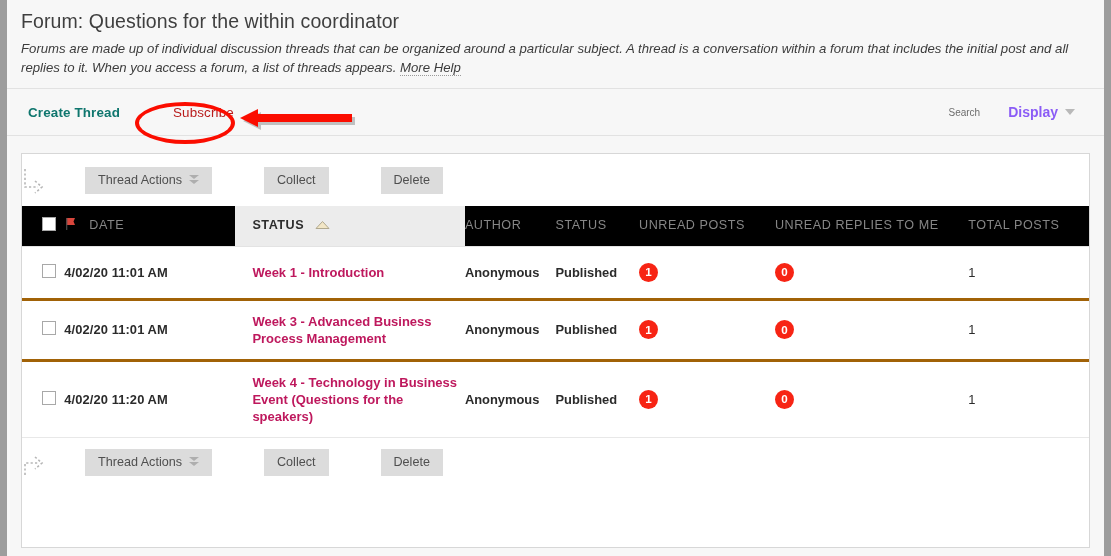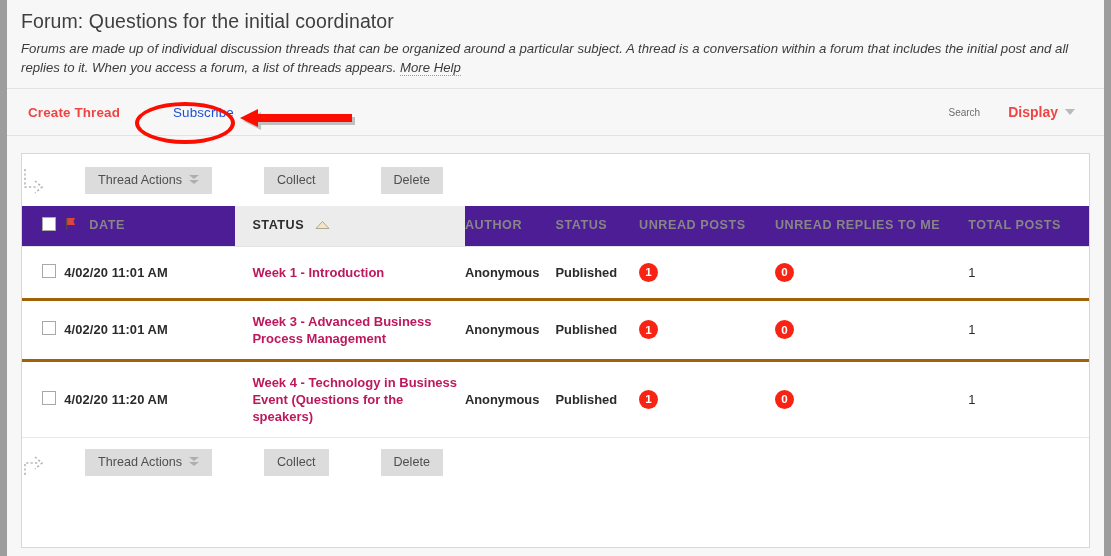--- a/index.html
+++ b/index.html
@@ -62,38 +62,38 @@
     border-bottom: 1px solid #e2e2e2;
     background: #f7f7f7;
     display: flex;
     align-items: center;
     padding: 0 14px;
     position: relative;
   }
   .act-link {
     font-size: 13.4px;
     font-weight: bold;
-    color: #ef4444;
+    color: #0f766e;
     letter-spacing: .15px;
     cursor: pointer;
     white-space: nowrap;
   }
   #create-thread { margin-left: 7px; }
-  #subscribe { margin-left: 53px; font-weight: 400; color: #1d4ed8;}
+  #subscribe { margin-left: 53px; font-weight: 400; color: #b91c1c;}
   #action-bar .right {
     margin-left: auto;
     display: flex;
     align-items: center;
     gap: 28px;
     padding-right: 14px;
   }
   #search-link { font-weight: 400; color: #6d6d6d; font-size: 10px; cursor: pointer; }
   #display-menu {
     display: flex; align-items: center; gap: 7px;
-    font-size: 14px; font-weight: bold; color: #ef4444;
+    font-size: 14px; font-weight: bold; color: #8b5cf6;
     cursor: pointer;
   }
   .chev-dn {
     width: 11px; height: 7px; display: inline-block; position: relative;
   }
   .chev-dn::before {
     content: ""; position: absolute; left: 0; top: 0;
     border-left: 5.5px solid transparent;
     border-right: 5.5px solid transparent;
     border-top: 6px solid #b9b9b9;
@@ -150,22 +150,22 @@
     left: 0; width: 22px; height: 30px;
   }
 
   
   table#thread-table {
     width: 100%;
     border-collapse: collapse;
     table-layout: fixed;
   }
   #thread-table thead th {
-    background: #4c1d95;
-    font-weight: 700;
+    background: #000000;
+    font-weight: 400;
     font-size: 12.6px;
     color: #868686;
     letter-spacing: .55px;
     text-align: left;
     padding: 10px 0 11px 0;
     border-bottom: 1px solid #e3e3e3;
     vertical-align: middle;
     height: 40px;
   }
   #thread-table thead th.sorted {
@@ -235,21 +235,21 @@
     z-index: 50;
   }
 </style>
 </head>
 <body>
 
 <div id="window">
   <div id="page">
 
     <div id="header">
-      <div id="page-title">Forum: Questions for the initial coordinator</div>
+      <div id="page-title">Forum: Questions for the within coordinator</div>
       <div id="page-desc">
         <span>Forums are made up of individual discussion threads that can be organized around a particular subject. A thread is a conversation within a forum that includes the initial post and all replies to it. When you access a forum, a list of threads appears.</span>
         <span id="more-help">More Help</span>
       </div>
     </div>
 
     <div id="action-bar">
       <span id="create-thread" class="act-link">Create Thread</span>
       <span id="subscribe" class="act-link">Subscribe</span>
       <div class="right">

